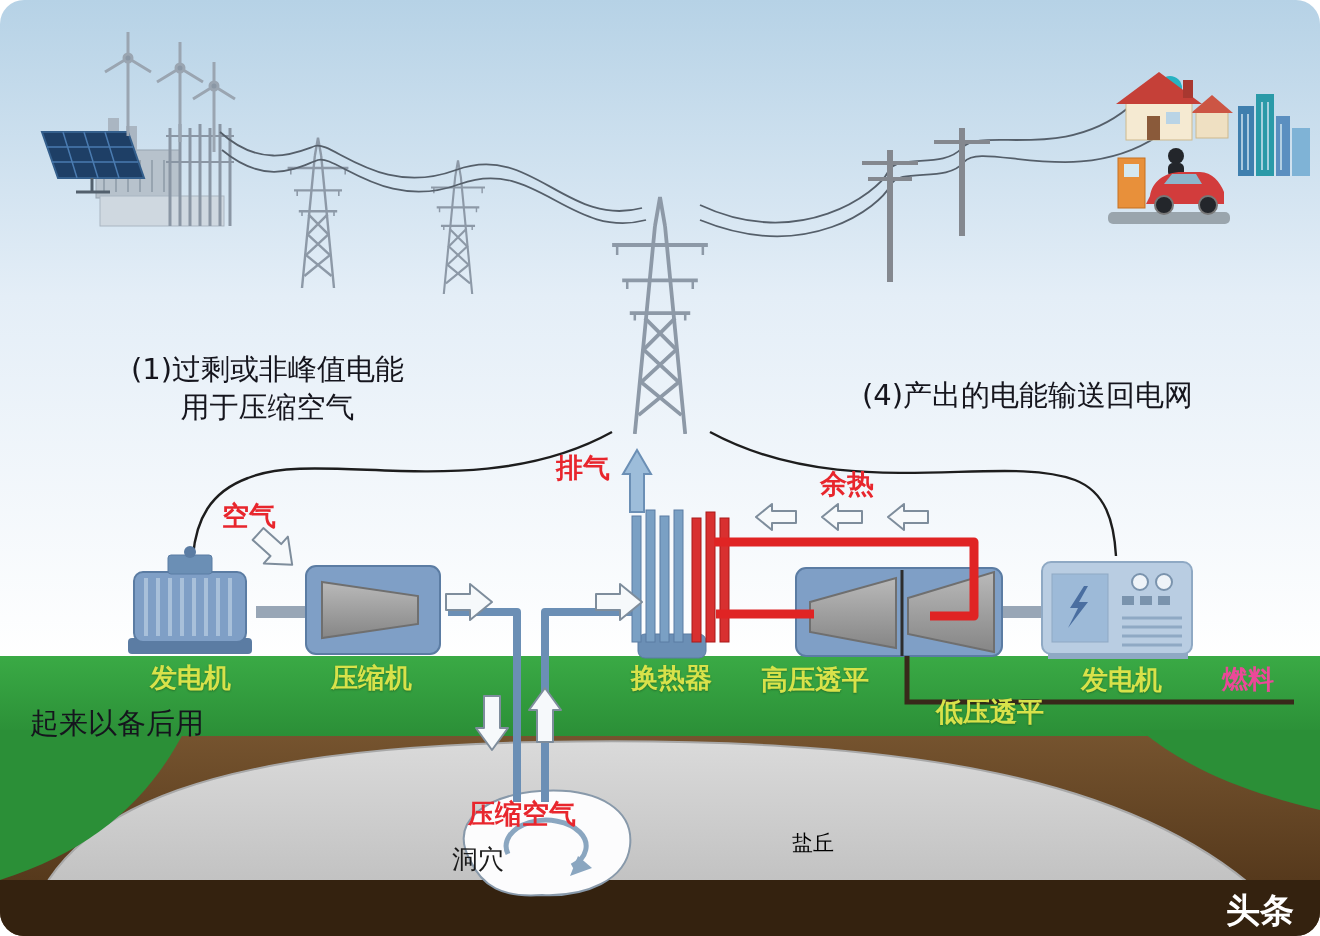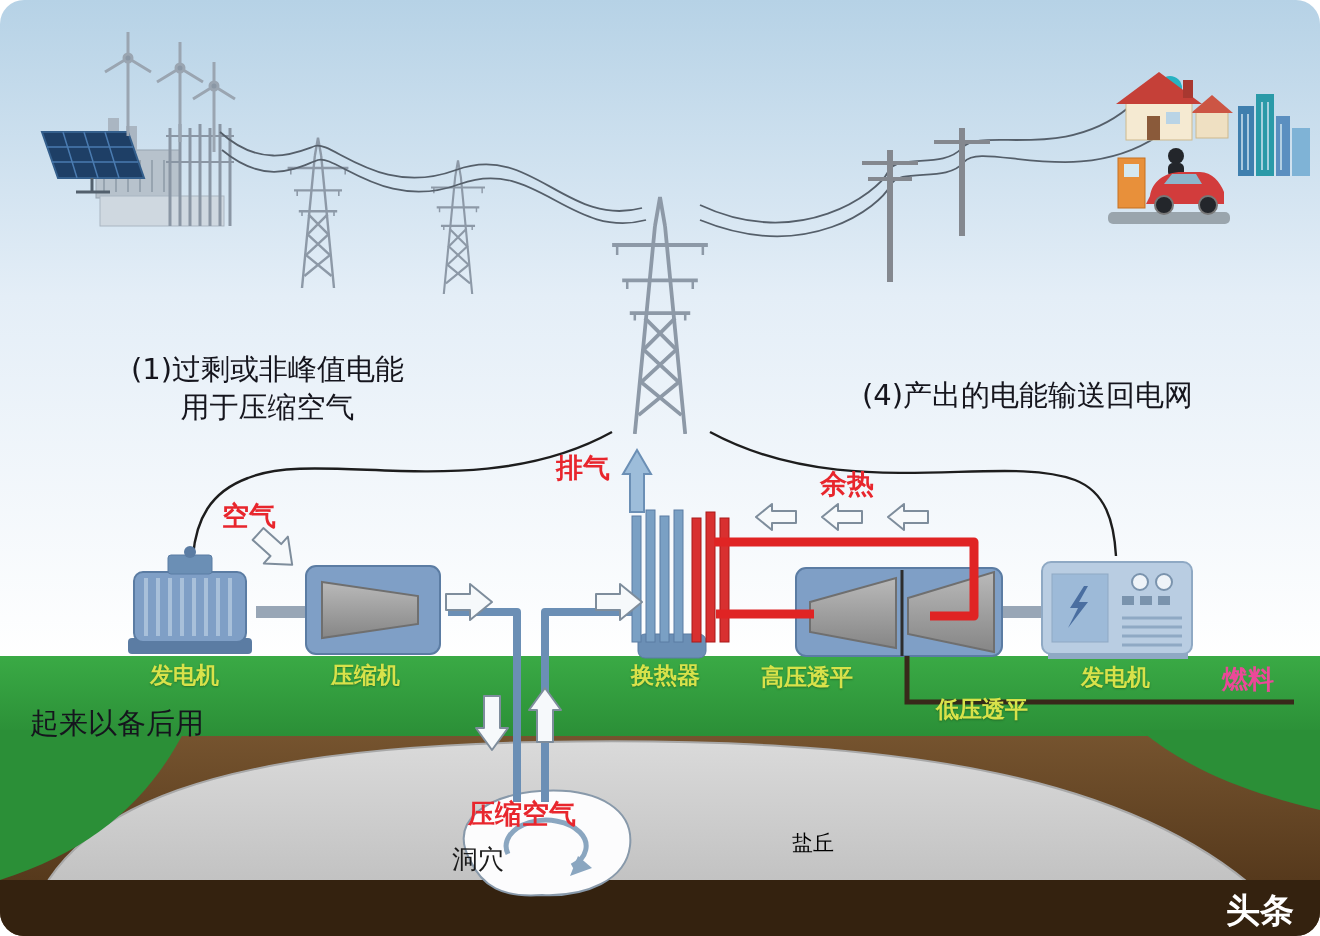--- a/index.html
+++ b/index.html
@@ -1,21 +1,21 @@
 <!DOCTYPE html>
 <html><head>
 <meta charset="utf-8">
 <style>
   html,body{margin:0;padding:0;background:#ffffff;font-family:"DejaVu Sans","Liberation Sans",sans-serif;}
   .scene{position:relative;width:1320px;height:936px;border-radius:24px;overflow:hidden;background:#fff;}
   .scene svg.art{position:absolute;left:0;top:0;}
   .lbl{position:absolute;white-space:nowrap;line-height:1.32;}
   .blk{color:#15151d;font-size:29px;}
   .red{color:#e8262d;font-weight:bold;font-size:27px;}
-  .yel{color:#d8e24a;font-weight:bold;font-size:23px;text-shadow:0 1px 2px rgba(20,60,20,.45);}
+  .yel{color:#d8e24a;font-weight:bold;font-size:27px;text-shadow:0 1px 2px rgba(20,60,20,.45);}
   .fuel{color:#ec4899;font-weight:bold;font-size:26px;}
   .ctr{text-align:center;}
   .wm{position:absolute;right:26px;top:888px;color:#fff;font-weight:bold;display:flex;align-items:baseline;gap:10px;}
   .wm .brand{font-size:34px;}
   .wm .handle{font-size:30px;}
   .cavlbl{color:#1a1a1a;font-size:26px;}
   .dome{color:#000000;font-size:21px;}
 </style>
 </head>
 <body>

